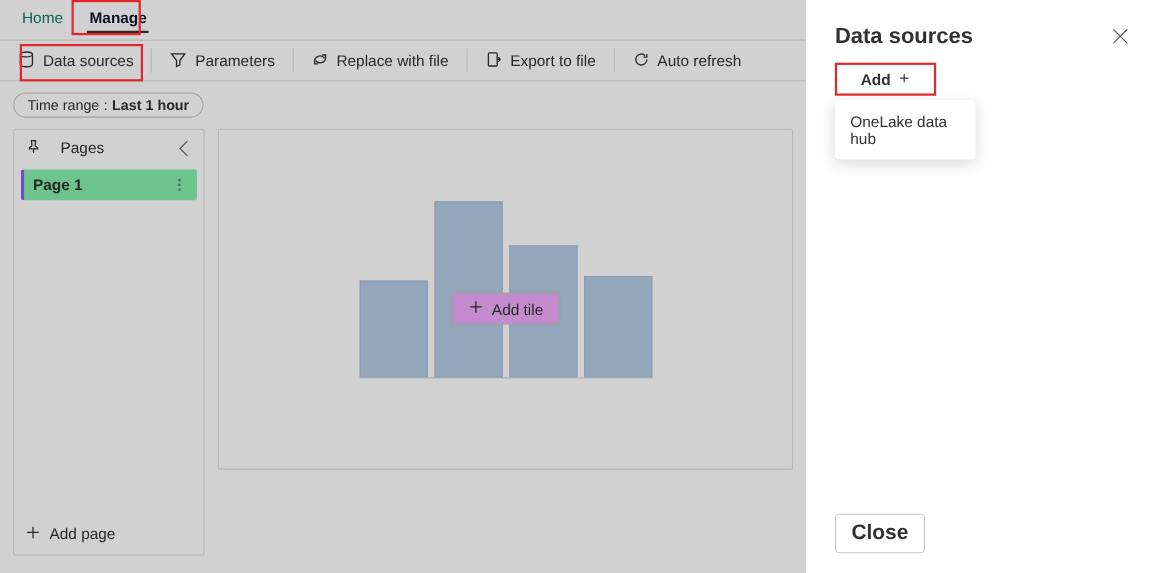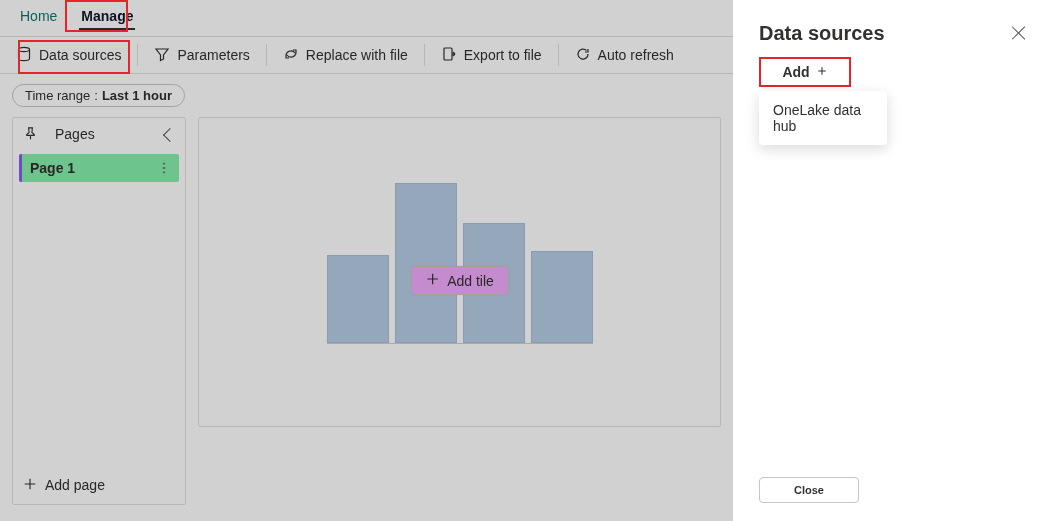--- a/index.html
+++ b/index.html
@@ -122,22 +122,22 @@
   .add-btn svg{width:12px;height:12px;}
 
   .dropdown {
     margin-top:4px; width:128px; background:#fff; border-radius:4px;
     box-shadow:0 4px 14px rgba(0,0,0,0.15); padding:4px 0;
   }
   .dd-item { padding:7px 14px; font-size:14px; cursor:pointer; }
 
   .panel-foot { margin-top:auto; }
   .close-btn {
-    border:1px solid #c8c6c4; border-radius:4px; padding:6px 34px;
-    font-size:11px; font-weight:600; display:inline-block; cursor:pointer;
+    border:1px solid #c8c6c4; border-radius:4px; padding:6px 14px;
+    font-size:19px; font-weight:600; display:inline-block; cursor:pointer;
   }
 </style>
 </head>
 <body>
 
 <div class="app">
   <div class="tabs">
     <div class="tab">Home</div>
     <div class="tab active">Manage</div>
   </div>

